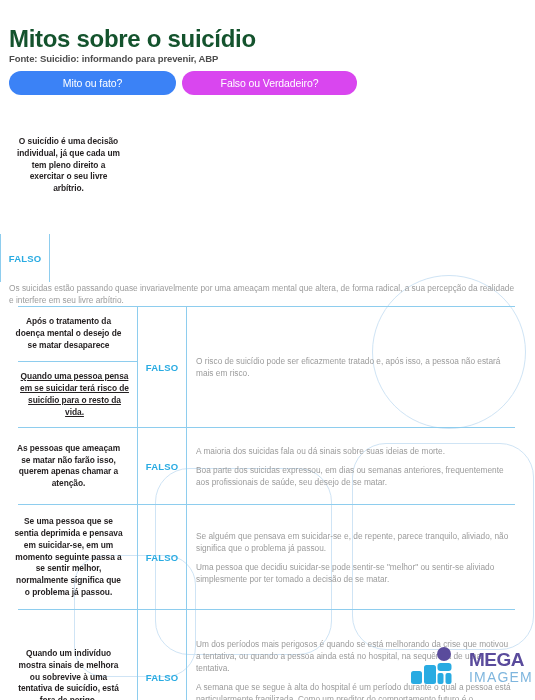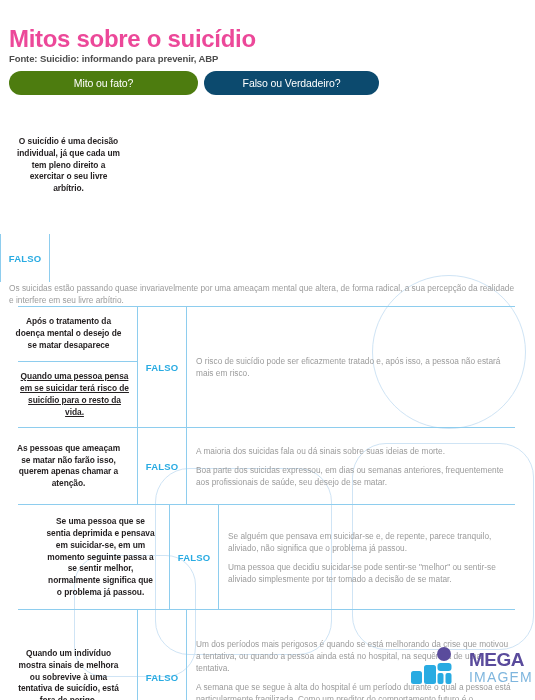--- a/index.html
+++ b/index.html
@@ -55,21 +55,21 @@
   
   #header {
     position: absolute;
     left: 9px;
     top: 26px;
     width: 400px;
   }
   #page-title {
     font-size: 24px;
     font-weight: bold;
-    color: #ec4899;
+    color: #14532d;
     letter-spacing: -0.3px;
     line-height: 1.05;
     margin: 0 0 2px 0;
   }
   #page-source {
     font-size: 9.5px;
     font-weight: bold;
     color: #4d4d4d;
     margin: 0;
     letter-spacing: -0.1px;
@@ -84,22 +84,22 @@
   }
   .pill {
     height: 24px;
     line-height: 24px;
     border-radius: 13px;
     color: #ffffff;
     font-size: 10.5px;
     text-align: center;
     letter-spacing: -0.1px;
   }
-  #pill-mito { width: 189px; background: #4d7c0f; }
-  #pill-falso { width: 175px; background: #0c4a6e; }
+  #pill-mito { width: 167px; background: #3b82f6; }
+  #pill-falso { width: 175px; background: #d946ef; }
 
   
   #table {
     position: absolute;
     left: 0;
     top: 97px;
     width: 535px;
   }
   .grid-row {
     position: relative;
@@ -248,21 +248,21 @@
       </div>
       <div class="col-verdict">
         <span class="verdict">FALSO</span>
       </div>
       <div class="col-expl">
         <p class="expl-p">A maioria dos suicidas fala ou dá sinais sobre suas ideias de morte.</p>
         <p class="expl-p">Boa parte dos suicidas expressou, em dias ou semanas anteriores, frequentemente aos profissionais de saúde, seu desejo de se matar.</p>
       </div>
     </div>
     <div class="row-sep"></div>
-    <div class="grid-row" style="min-height: 104px; margin-left: 32px;">
+    <div class="grid-row" style="min-height: 104px;">
       <div class="col-myth">
         <div class="myth-cell">Se uma pessoa que se sentia deprimida e pensava em suicidar-se, em um momento seguinte passa a se sentir melhor, normalmente significa que o problema já passou.</div>
       </div>
       <div class="col-verdict">
         <span class="verdict">FALSO</span>
       </div>
       <div class="col-expl">
         <p class="expl-p">Se alguém que pensava em suicidar-se e, de repente, parece tranquilo, aliviado, não significa que o problema já passou.</p>
         <p class="expl-p">Uma pessoa que decidiu suicidar-se pode sentir-se "melhor" ou sentir-se aliviado simplesmente por ter tomado a decisão de se matar.</p>
       </div>

